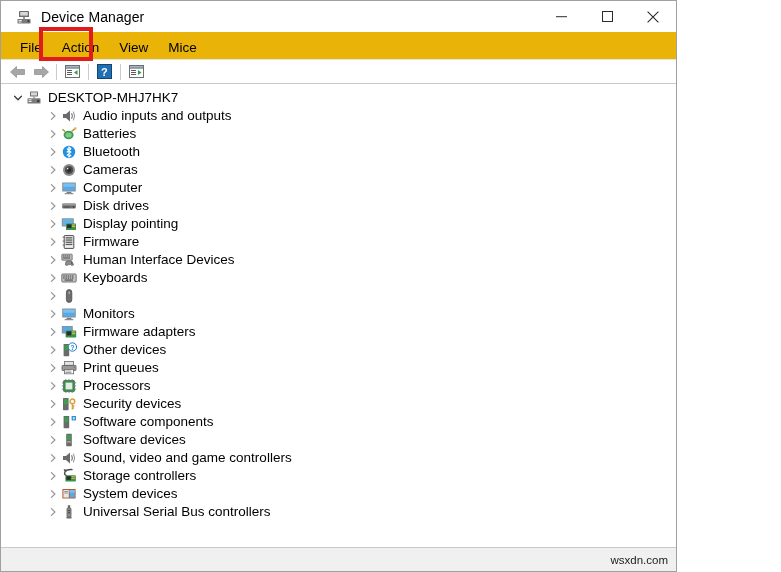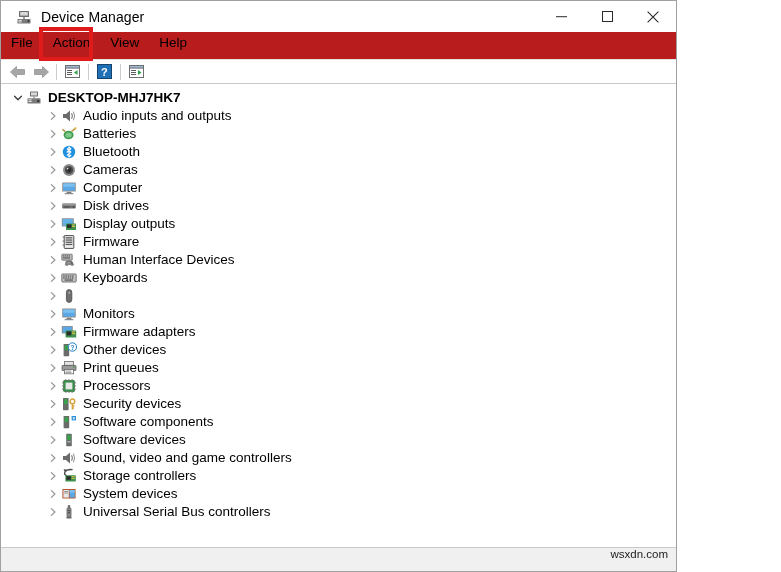--- a/index.html
+++ b/index.html
@@ -58,23 +58,24 @@
     width: 46px; height: 31px;
     display: flex;
     align-items: center;
     justify-content: center;
   }
 
   
   .menubar {
     height: 27px;
     min-height: 27px;
-    background: #b91c1c;
-    display: flex;
-    align-items: flex-start;
+    background: #eab308;
+    display: flex;
+    align-items: flex-end;
+    padding-left: 9px;
     position: relative;
     flex: none;
   }
   .menu-item {
     font-size: 13.5px;
     color: #000000;
     padding: 3px 10px;
     white-space: nowrap;
     line-height: 16px;
   }
@@ -152,31 +153,31 @@
     flex: none;
     display: flex;
     align-items: center;
     justify-content: center;
   }
   .label {
     font-size: 13.5px;
     color: #000000;
     line-height: 18px;
   }
-  .row.root { padding-left: 9px; font-weight: bold; }
+  .row.root { padding-left: 9px; }
   .row.child { padding-left: 44px; }
 
   
   .statusbar {
     height: 23px;
     min-height: 23px;
     background: #f0f0f0;
     border-top: 1px solid #c9c9c9;
     display: flex;
-    align-items: flex-start;
+    align-items: center;
     flex: none;
   }
   .sb-cell {
     display: flex;
     align-items: center;
     font-size: 11.5px;
     color: #222222;
     box-sizing: border-box;
   }
   .sb-cell.main { flex: 1 1 auto; border-right: 1px solid #d4d4d4; padding-left: 6px; }
@@ -220,21 +221,21 @@
           <path d="M0.6 0.6 L11.4 11.4 M11.4 0.6 L0.6 11.4" stroke="#2b2b2b" stroke-width="1.1" fill="none"></path>
         </svg>
       </div>
     </div>
   </div>
 
   <div class="menubar">
     <div class="menu-item">File</div>
     <div class="menu-item">Action</div>
     <div class="menu-item">View</div>
-    <div class="menu-item">Help</div>
+    <div class="menu-item">Mice</div>
     <div class="highlight-box"></div>
   </div>
 
   <div class="toolbar">
     <div class="tb-btn">
       <svg width="18" height="16" viewBox="0 0 18 16">
         <path d="M7.5 2.5 L1.5 8 L7.5 13.5 L7.5 10.5 L15.5 10.5 L15.5 5.5 L7.5 5.5 Z" fill="#a6a6a6" stroke="#8c8c8c" stroke-width="0.7" stroke-linejoin="round"></path>
       </svg>
     </div>
     <div class="tb-btn">
@@ -402,21 +403,21 @@
             <span class="ico">
               <svg width="16" height="16" viewBox="0 0 16 16">
                 <rect x="0.8" y="2.2" width="12" height="8.4" rx="0.5" fill="#8e8e8e"></rect>
                 <rect x="1.8" y="3" width="10" height="6.6" fill="#63b3ea"></rect>
                 <rect x="5" y="7.4" width="10" height="6.6" rx="0.5" fill="#3c8f4c"></rect>
                 <rect x="6" y="8.4" width="4.4" height="3.6" fill="#2b2b2b"></rect>
                 <rect x="11" y="8.4" width="3" height="1" fill="#d8c14a"></rect>
                 <rect x="11" y="10" width="3" height="1" fill="#d8c14a"></rect>
               </svg>
             </span>
-            <span class="label">Display outputs</span>
+            <span class="label">Display pointing</span>
           </div>
           <div class="row child">
             <span class="twisty">
               <svg width="10" height="10" viewBox="0 0 10 10">
                 <path d="M3.4 1.6 L6.9 5 L3.4 8.4" stroke="#9a9a9a" stroke-width="1.3" fill="none" stroke-linecap="round" stroke-linejoin="round"></path>
               </svg>
             </span>
             <span class="ico">
               <svg width="16" height="16" viewBox="0 0 16 16">
                 <rect x="3.2" y="1.6" width="9.6" height="12.8" rx="0.6" fill="#efefef" stroke="#4a4a4a" stroke-width="1"></rect>

